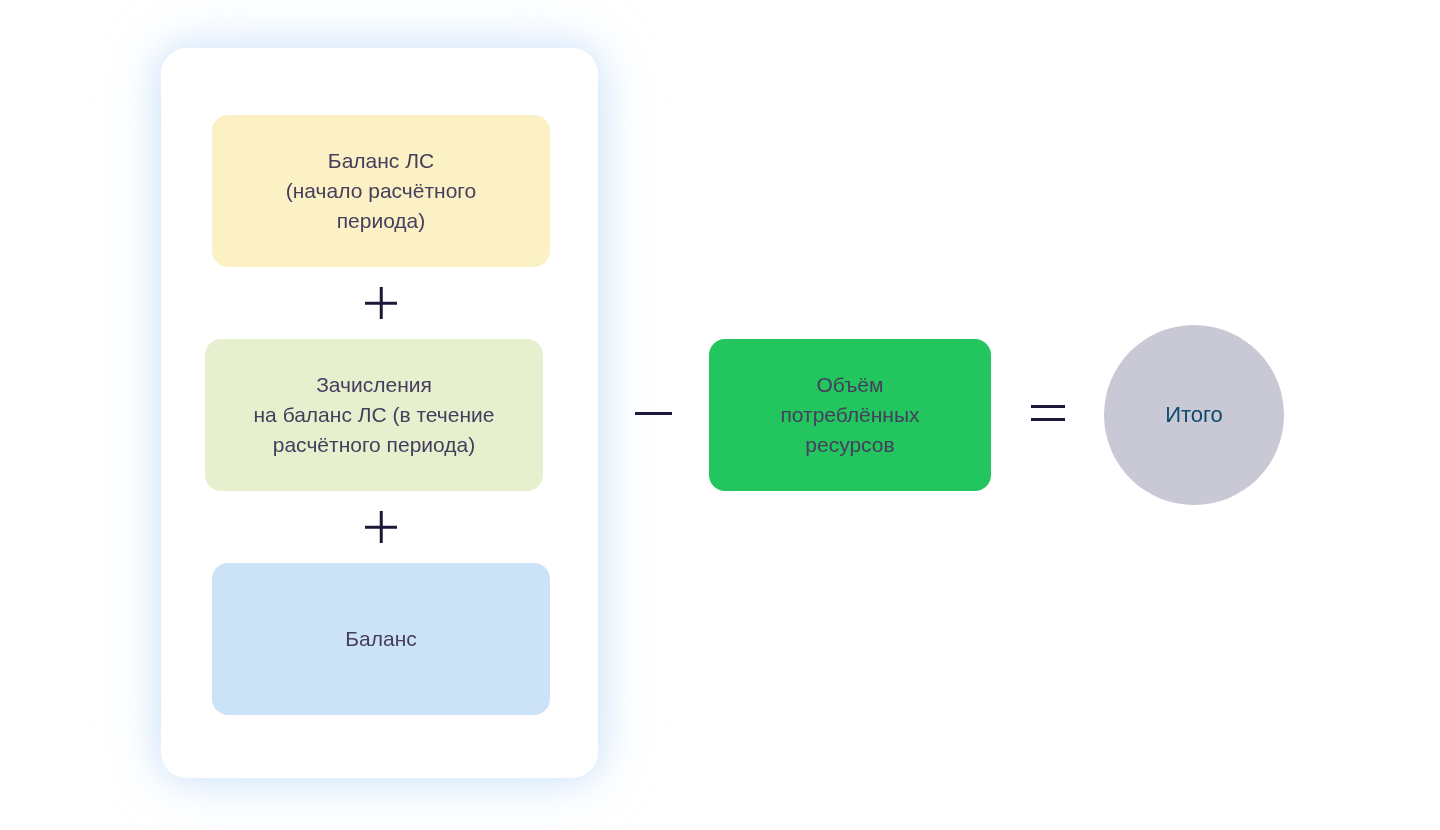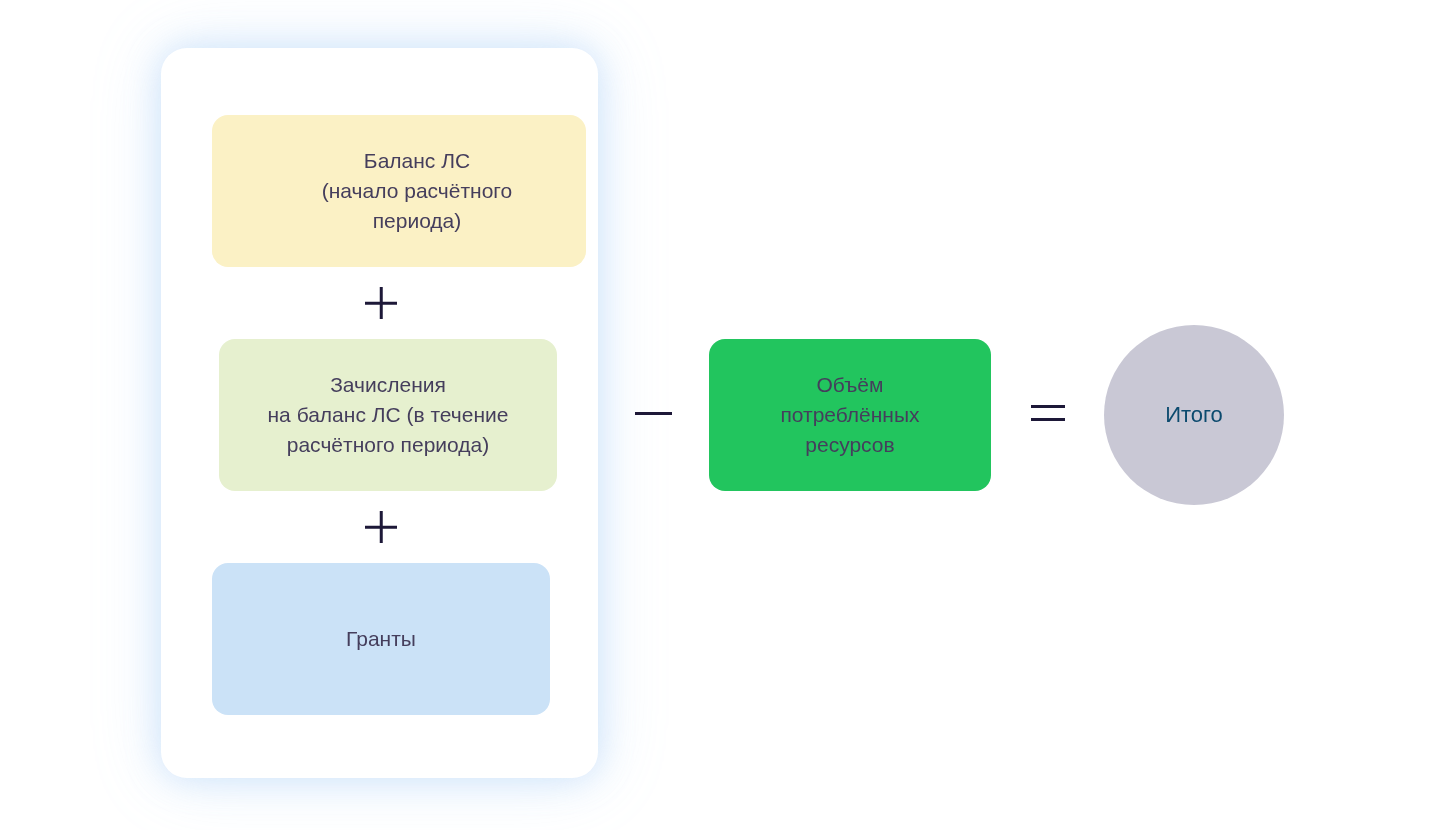--- a/index.html
+++ b/index.html
@@ -109,38 +109,38 @@
   .op-equals::before { top: 0; }
   .op-equals::after  { bottom: 0; }
 </style>
 </head>
 <body>
 
 <div class="stage">
 
   <div class="card">
 
-    <div class="term term-balance" style="left:51px; top:67px;padding-left:36px;">
+    <div class="term term-balance" style="left:51px; top:67px;">
       <span class="term-label">Баланс ЛС
 (начало расчётного
 периода)</span>
     </div>
 
     <div class="op-plus op-plus-1" style="left:204px; top:239px;" aria-label="+"></div>
 
-    <div class="term term-topups" style="left:58px; top:291px;">
+    <div class="term term-topups" style="left:44px; top:291px;">
       <span class="term-label">Зачисления
 на баланс ЛС (в течение
 расчётного периода)</span>
     </div>
 
     <div class="op-plus op-plus-2" style="left:204px; top:463px;" aria-label="+"></div>
 
     <div class="term term-grants" style="left:51px; top:515px;">
-      <span class="term-label">Гранты</span>
+      <span class="term-label">Баланс</span>
     </div>
 
   </div>
 
   <div class="op-minus" aria-label="−"></div>
 
   <div class="term term-consumed">
     <span class="term-label">Объём
 потреблённых
 ресурсов</span>

